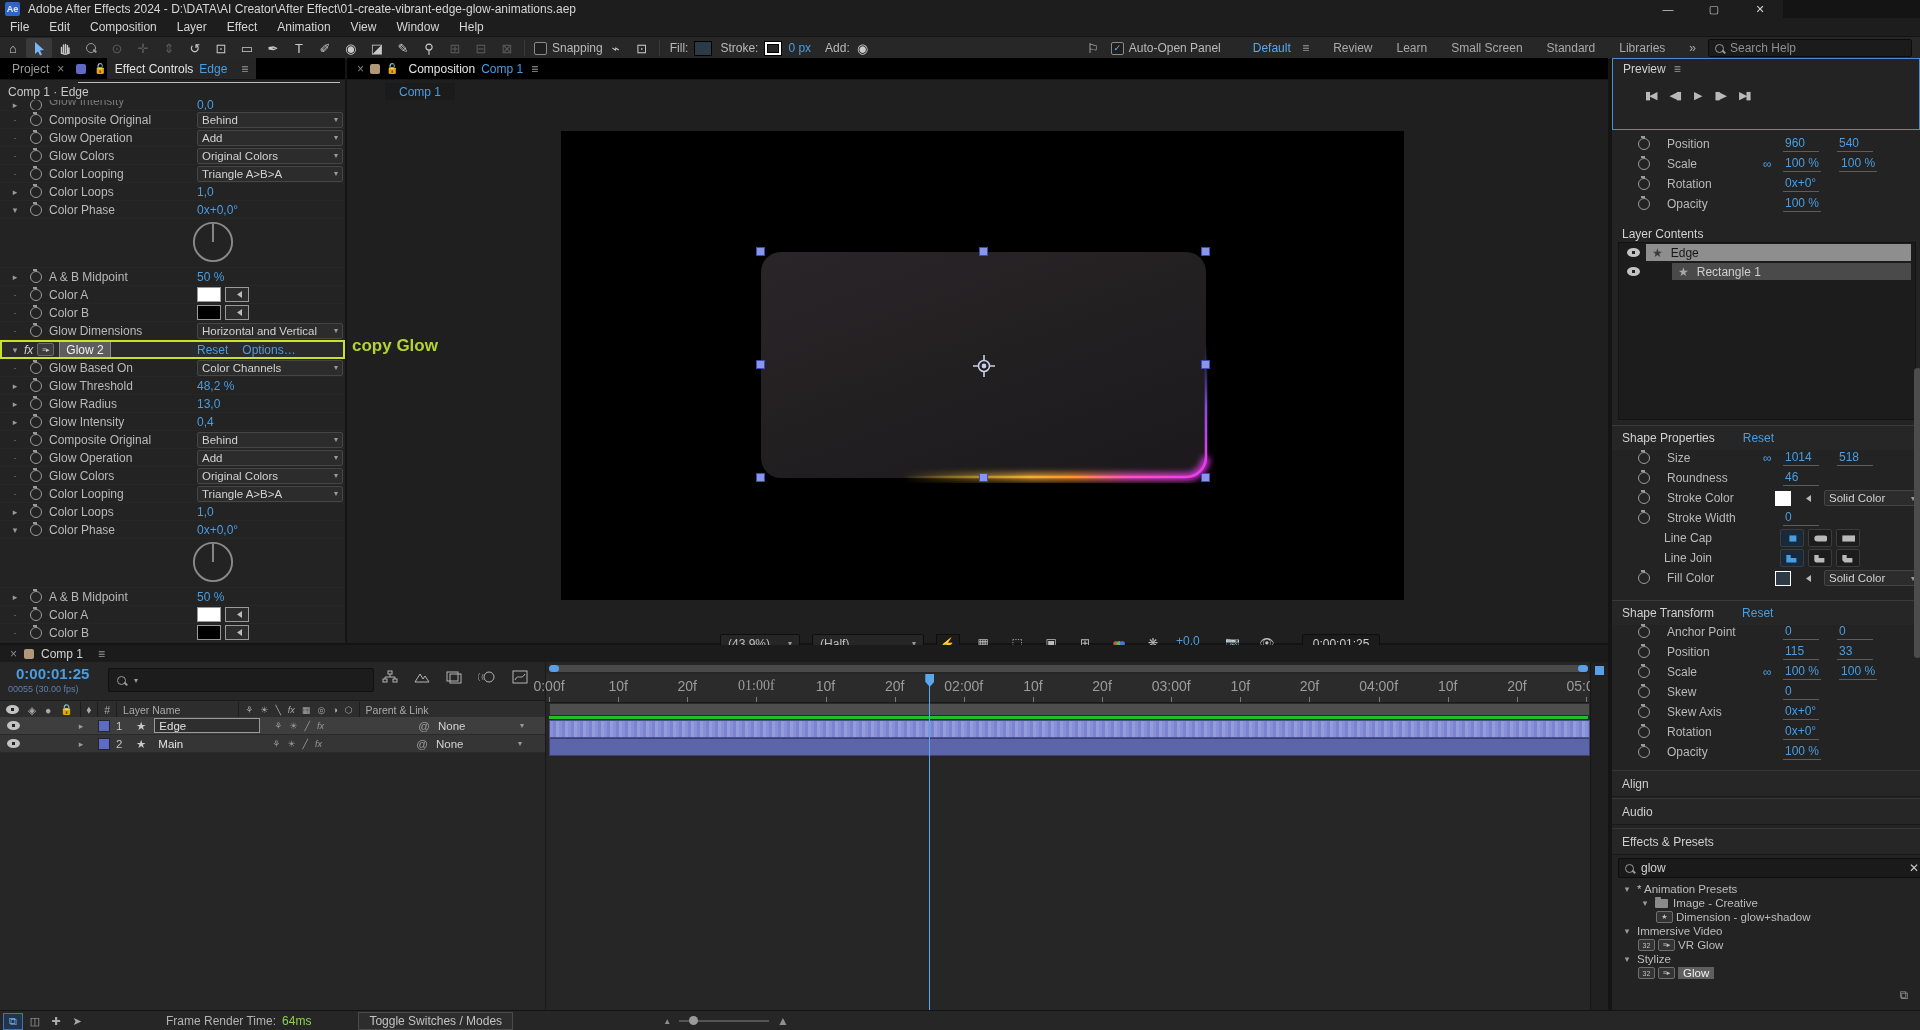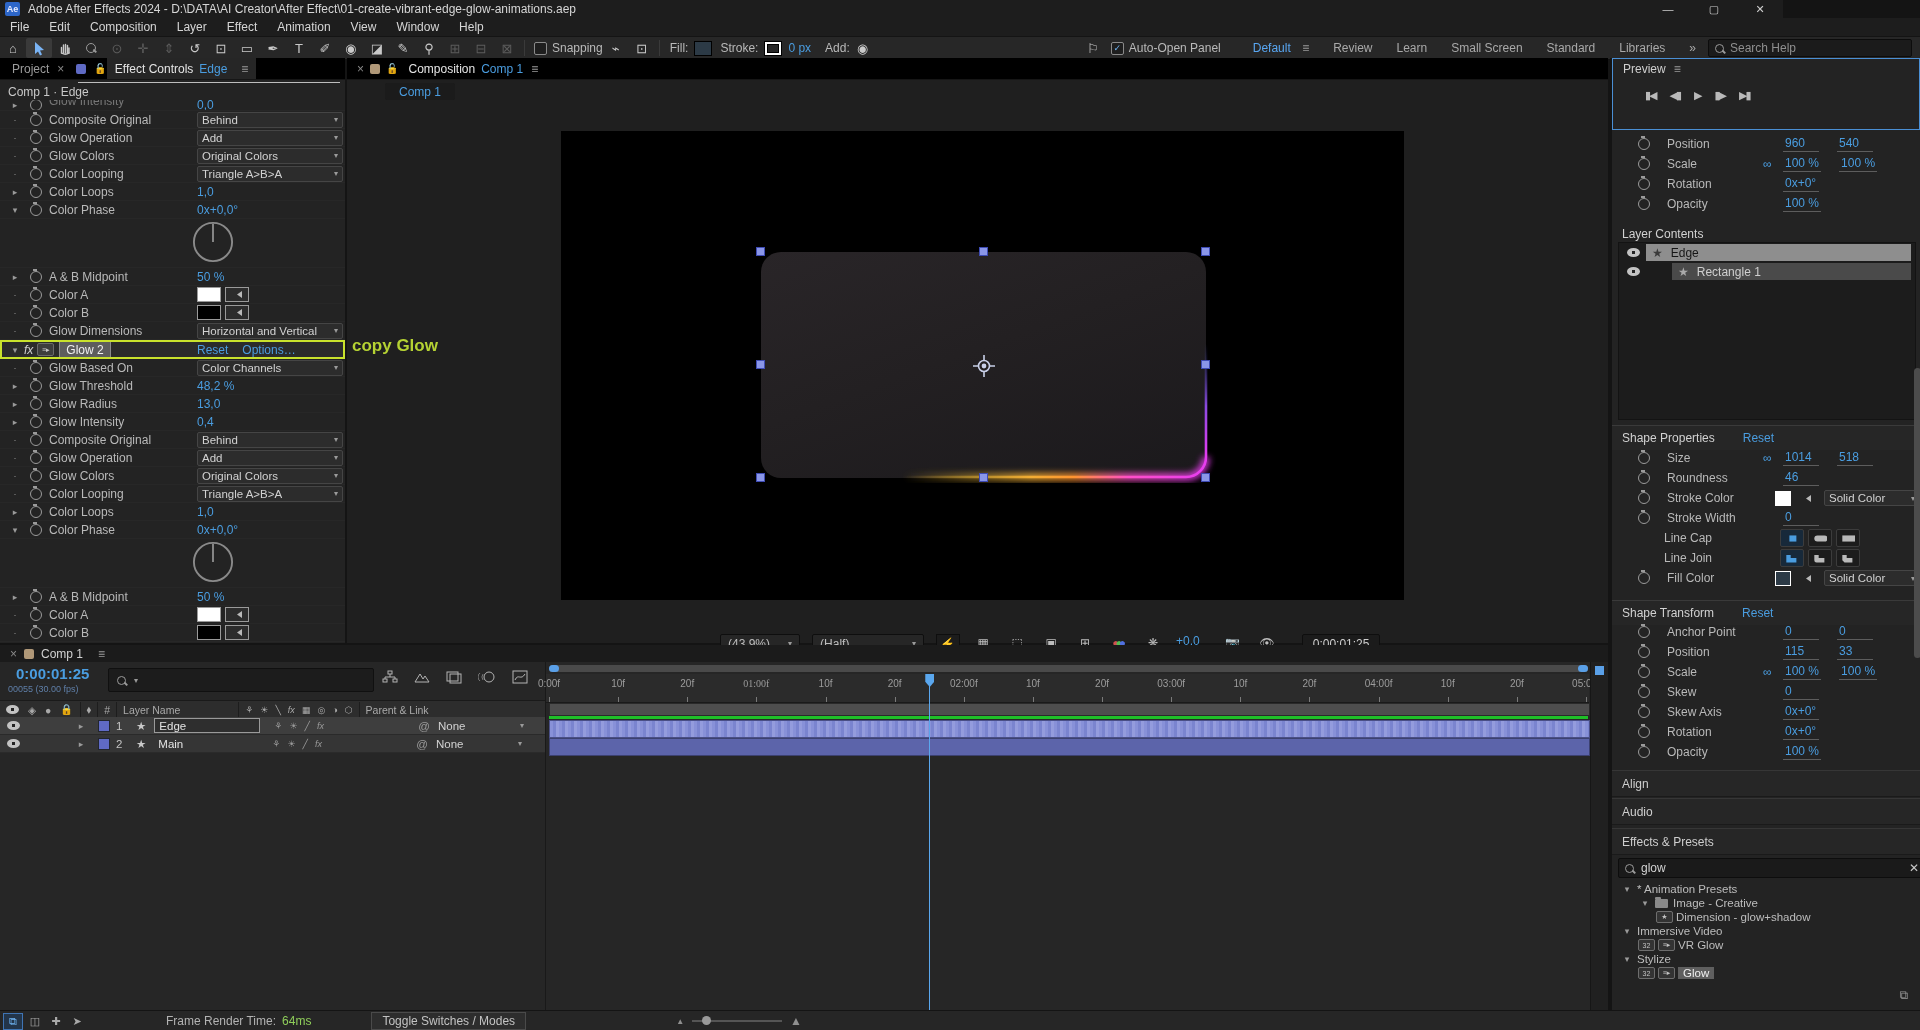--- a/index.html
+++ b/index.html
@@ -114,35 +114,35 @@
   .chip{width:10px;height:10px;background:#5f6ac4;border:1px solid #22262e;margin:0 6px 0 10px}
   .namebox{width:100px;height:13px;display:flex;align-items:center;padding-left:4px;margin-left:6px;color:#e2e2e2}
   .namebox.sel{border:1px solid #9a9a9a;background:#2e2e2e}
   .swmini{display:flex;gap:7px;margin-left:14px;color:#9a9a9a;font-size:9px;width:110px}
   .parentdd{width:86px;height:13px;display:flex;align-items:center;justify-content:space-between;color:#d2d2d2;margin-left:8px}
   .track{position:absolute;left:545px;top:17px;width:1045px;height:348px;background:#262626;border-left:1px solid #191919}
   .minibar{position:absolute;left:3px;top:3px;width:1039px;height:7px;background:#4a4a4a;border-radius:4px}
   .minicap{position:absolute;top:0;width:10px;height:7px;background:#5aa0e8;border-radius:4px}
   .ruler{position:absolute;left:0;top:12px;width:1043px;height:28px;background:#2b2b2b;border-bottom:1px solid #1a1a1a}
   .tick{position:absolute;bottom:0;width:1px;height:5px;background:#7a7a7a}
-  .ticklbl{position:absolute;top:4px;transform:translateX(-50%);font-size:10px;color:#9c9c9c;white-space:nowrap}
+  .ticklbl{position:absolute;top:4px;transform:translateX(-50%);font-size:14px;color:#9c9c9c;white-space:nowrap}
   .workarea{position:absolute;left:3px;top:41px;width:1039px;height:11px;background:#4e4e4e;border:1px solid #2a2a2a}
   .greenline{position:absolute;left:3px;top:54px;width:1039px;height:3px;background:#1fbf28}
   .lbar{position:absolute;left:3px;width:1039px;height:16px}
   .lbar.edge{background:repeating-linear-gradient(90deg,#8891d8 0 3px,#7a84cf 3px 6px,#949cdd 6px 9px);border:1px solid #4a4f86}
   .lbar.main{background:#5c64aa;border:1px solid #3c4170}
   .playhead{position:absolute;top:12px;width:1px;background:#5aa7ee}
   .phflag{position:absolute;top:12px;width:9px;height:13px;background:#5aa7ee;clip-path:polygon(0 0,100% 0,100% 60%,50% 100%,0 60%)}
   .tl-strip{position:absolute;right:0;top:17px;width:17px;height:348px;background:#202020;border-left:1px solid #161616}
   
   .statusbar{position:absolute;left:0;top:1010px;width:1920px;height:20px;background:#262626;border-top:1px solid #141414;
              display:flex;align-items:center;color:#b3b3b3}
   .stico{width:18px;height:15px;display:flex;align-items:center;justify-content:center;font-size:11px;color:#a9a9a9;margin-left:3px}
   .stico.first{border:1px solid #3f74b4;background:#23354a;color:#6fb3f2}
-  .togglebtn{height:16px;border:1px solid #4a4a4a;background:#2d2d2d;display:flex;align-items:center;padding:0 10px;margin-left:60px;color:#c3c3c3}
+  .togglebtn{height:16px;border:1px solid #4a4a4a;background:#2d2d2d;display:flex;align-items:center;padding:0 10px;margin-left:47px;color:#c3c3c3}
   .zslider{display:flex;align-items:center;gap:8px;margin-left:150px;color:#8f8f8f}
   .ztrack{width:90px;height:2px;background:#555;position:relative}
   .zthumb{position:absolute;left:10px;top:-4px;width:9px;height:9px;border-radius:50%;background:#9a9a9a}
 </style>
 </head>
 <body>
 
 <div id="app">
 
   <div class="titlebar">

